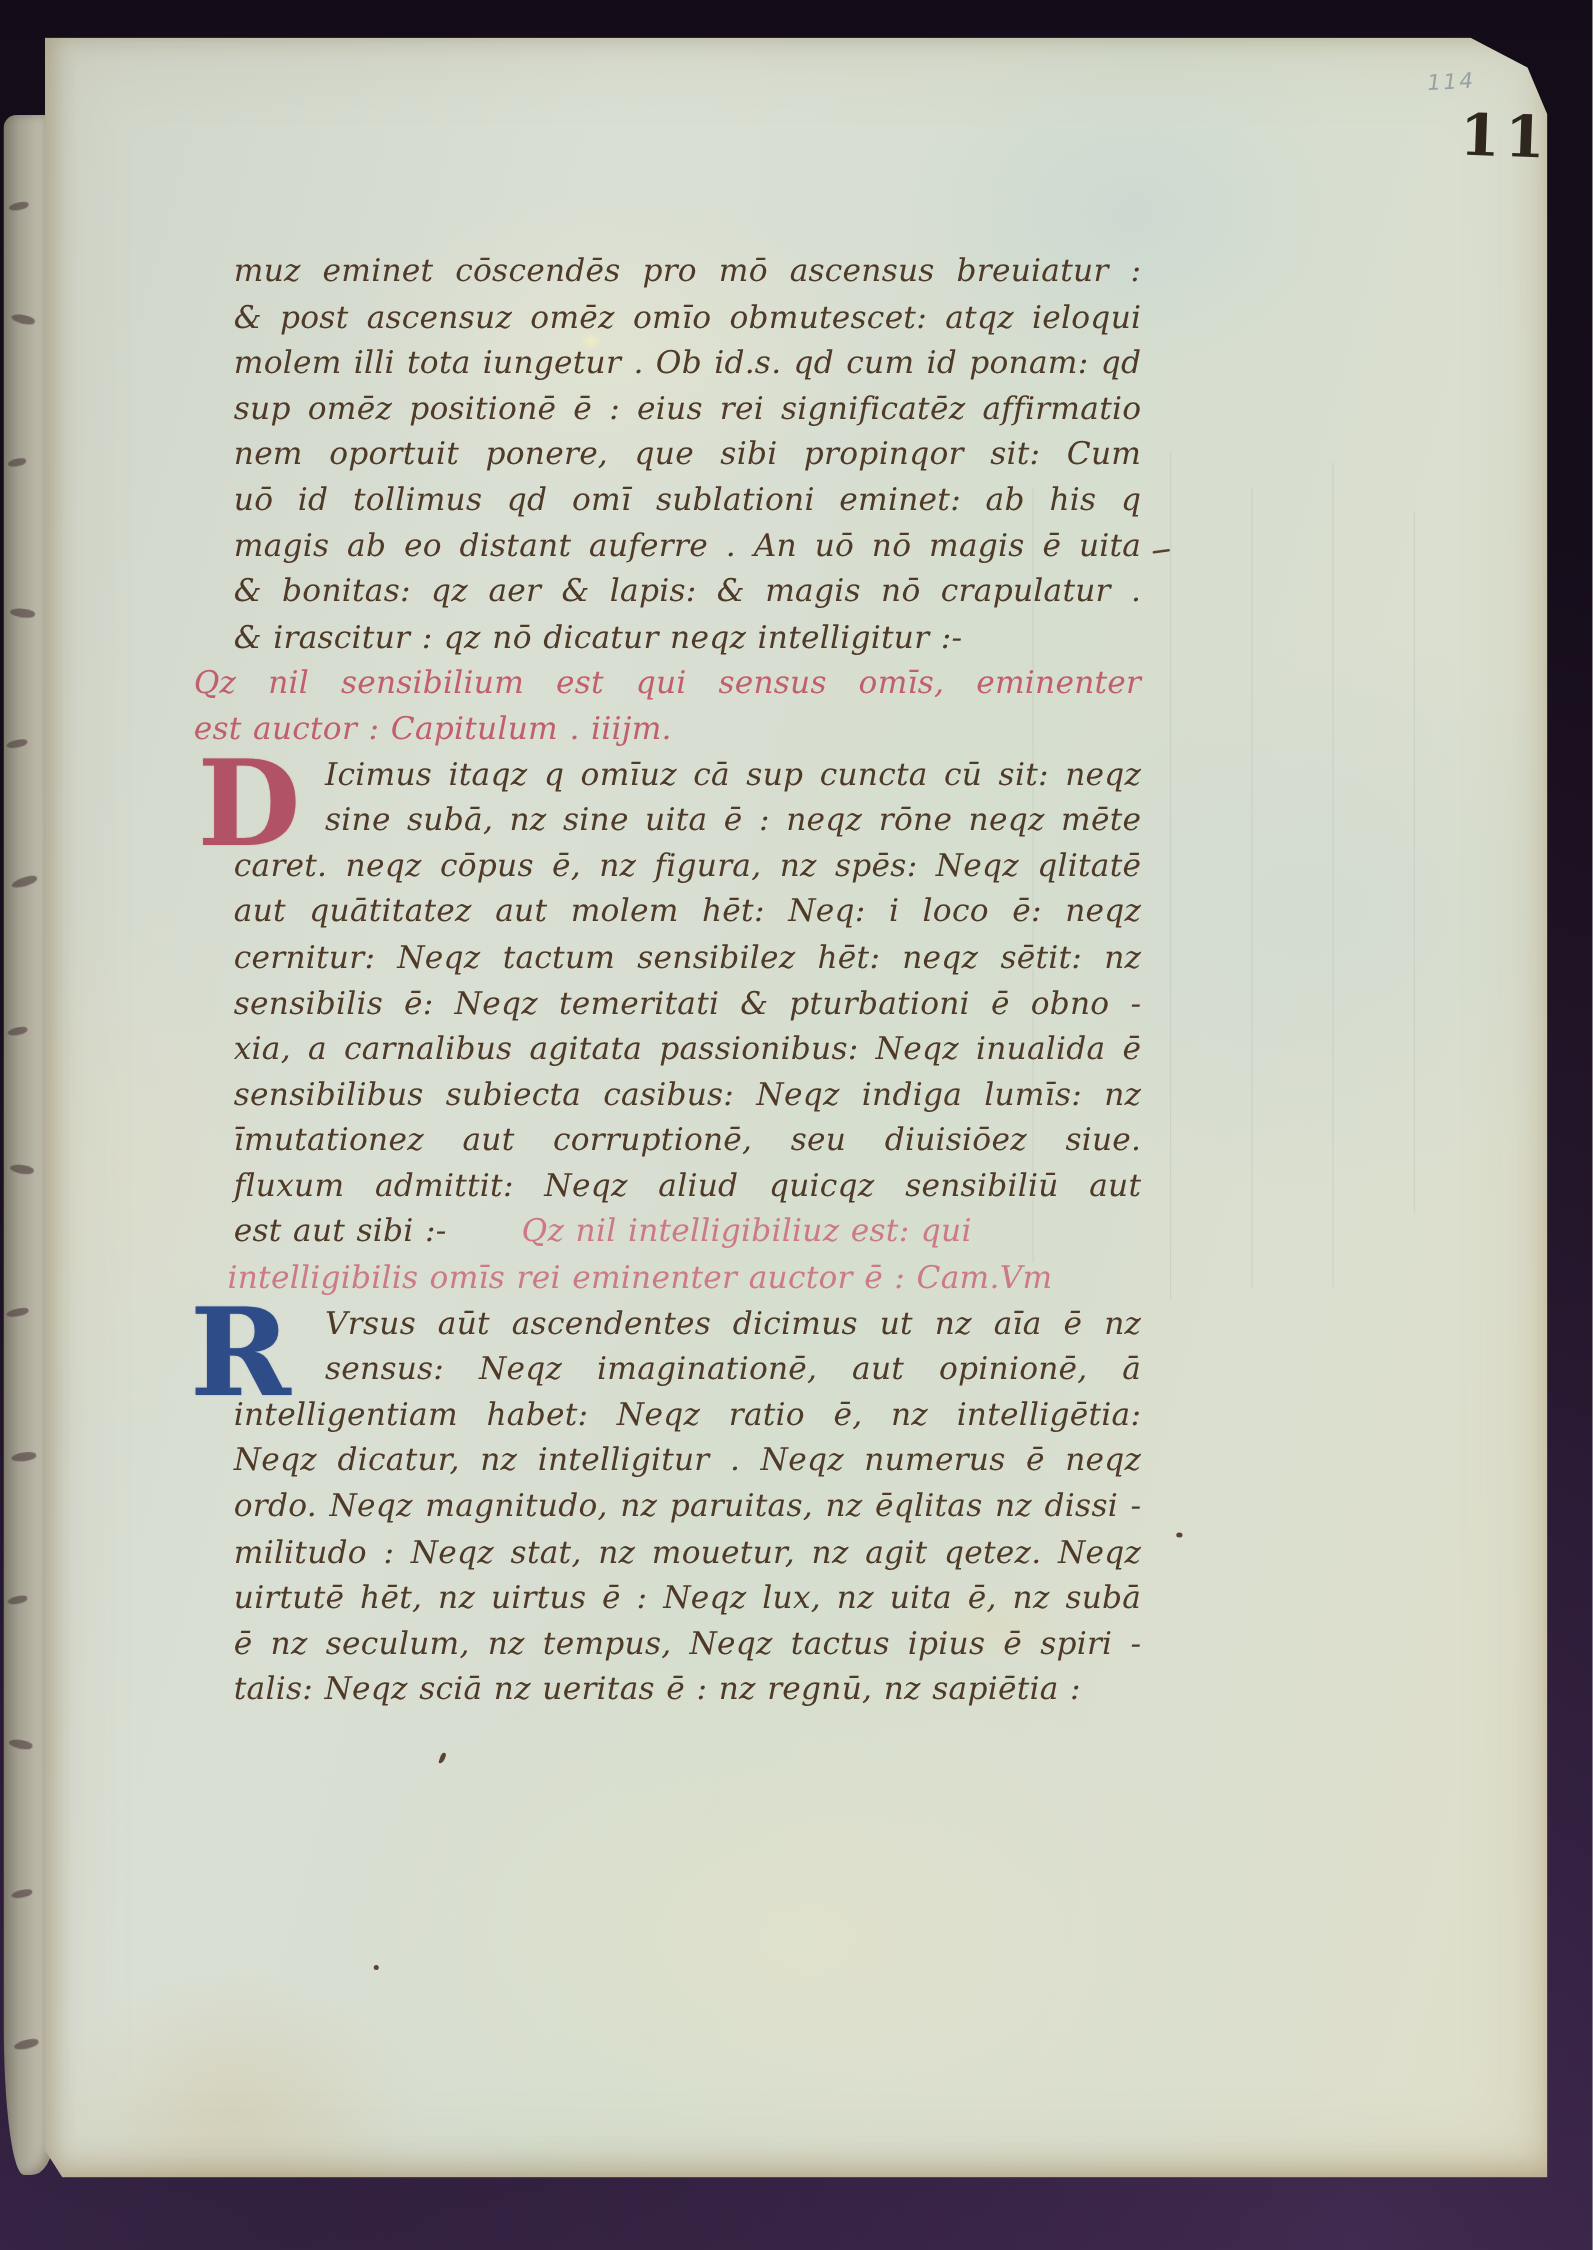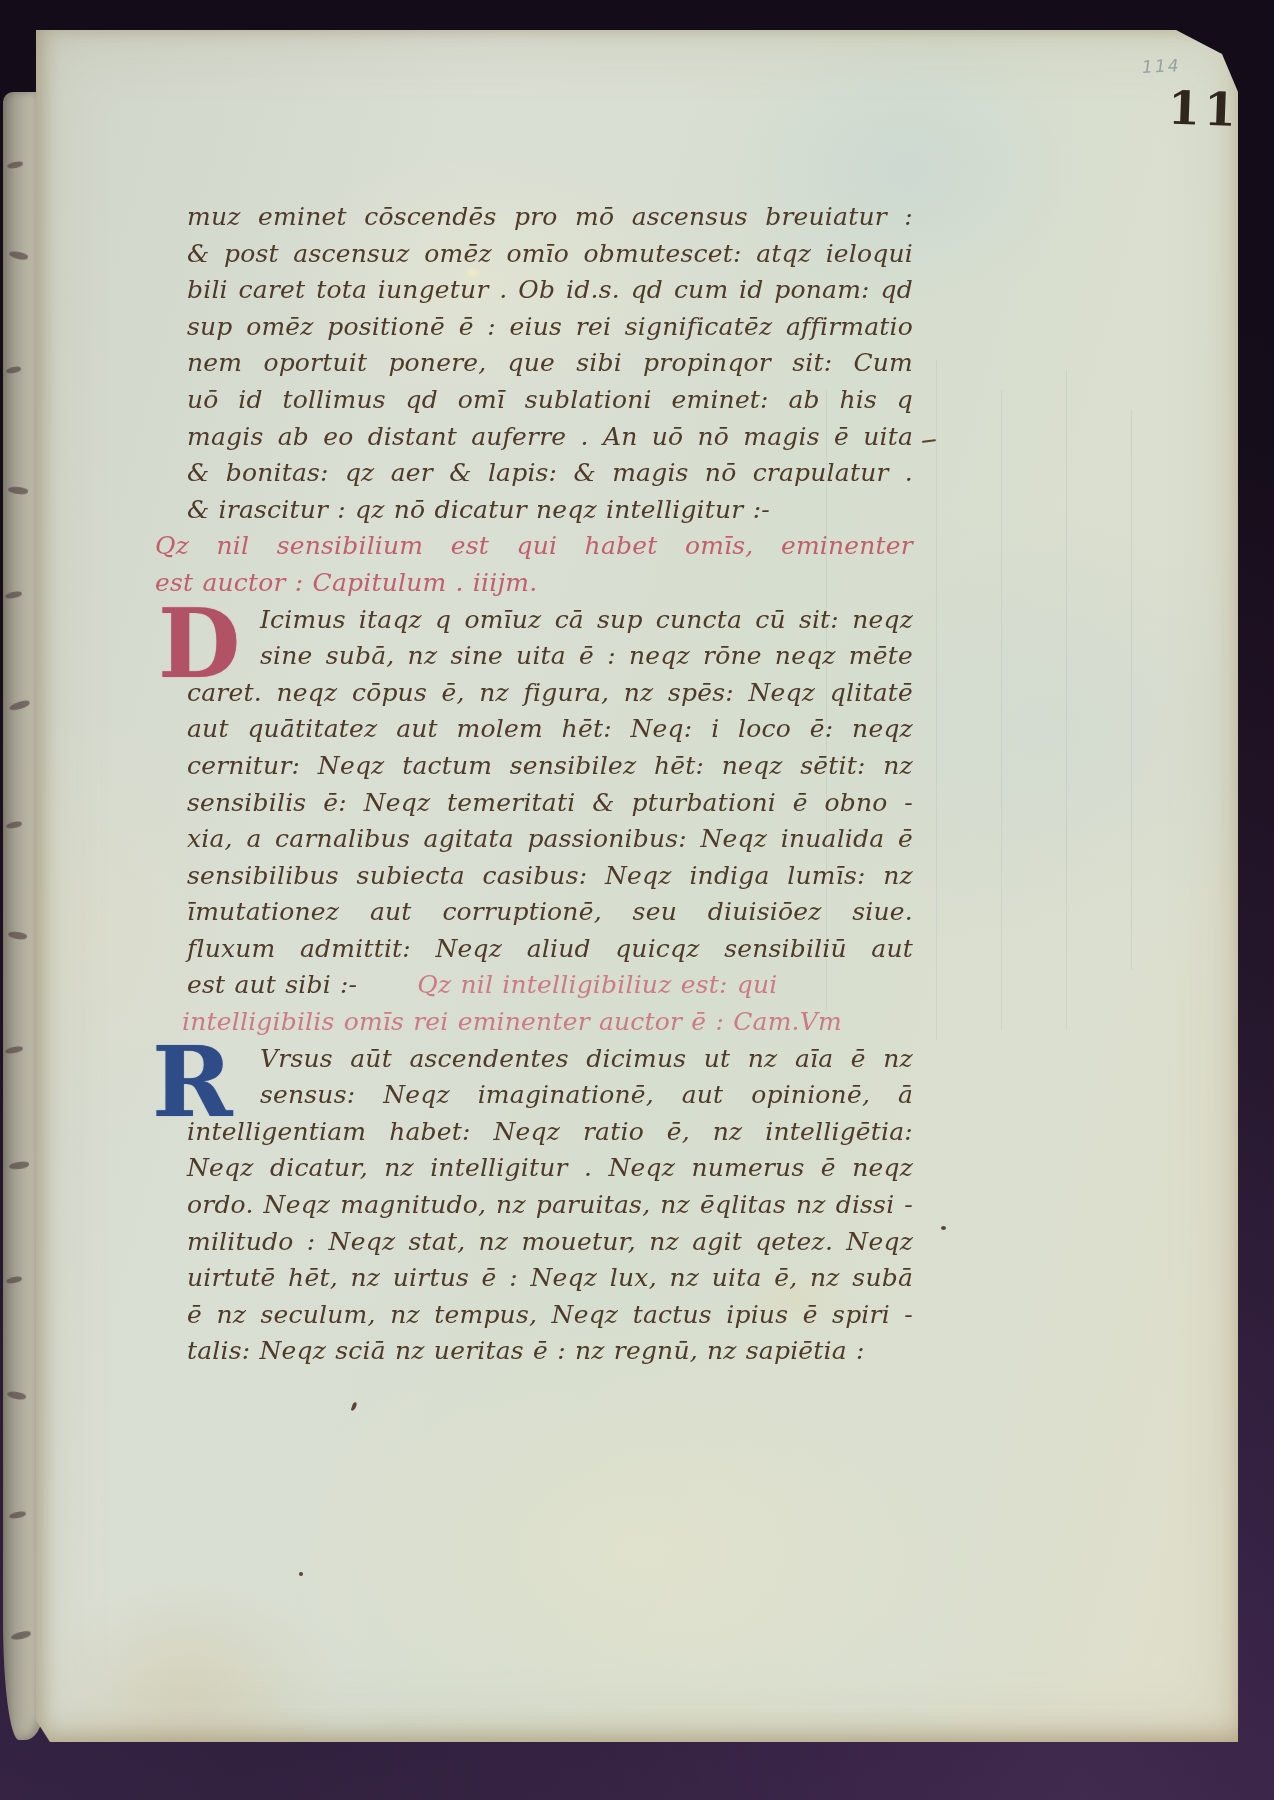--- a/index.html
+++ b/index.html
@@ -126,28 +126,28 @@
 
   <div class="folio-pencil">114</div>
   <div class="folio-ink">114</div>
 
   <div class="initial initial-d">D</div>
   <div class="initial initial-r">R</div>
 
   <div class="textblock">
       <div class="ms-line fill"><span class="ink">muz eminet cōscendēs pro mō ascensus breuiatur :</span></div>
       <div class="ms-line fill"><span class="ink">&amp; post ascensuz omēz omīo obmutescet: atqz ieloqui</span></div>
-      <div class="ms-line fill"><span class="ink">bili caret tota iungetur . Ob id.s. qd cum id ponam: qd</span></div>
+      <div class="ms-line fill"><span class="ink">molem illi tota iungetur . Ob id.s. qd cum id ponam: qd</span></div>
       <div class="ms-line fill"><span class="ink">sup omēz positionē ē : eius rei significatēz affirmatio</span></div>
       <div class="ms-line fill"><span class="ink">nem oportuit ponere, que sibi propinqor sit: Cum</span></div>
       <div class="ms-line fill"><span class="ink">uō id tollimus qd omī sublationi eminet: ab his q</span></div>
       <div class="ms-line fill"><span class="ink">magis ab eo distant auferre . An uō nō magis ē uita</span></div>
       <div class="ms-line fill"><span class="ink">&amp; bonitas: qz aer &amp; lapis: &amp; magis nō crapulatur .</span></div>
       <div class="ms-line"><span class="ink">&amp; irascitur : qz nō dicatur neqz intelligitur :-</span></div>
-      <div class="ms-line fill"><span class="rubric">Qz nil sensibilium est qui habet omīs, eminenter</span></div>
+      <div class="ms-line fill"><span class="rubric">Qz nil sensibilium est qui sensus omīs, eminenter</span></div>
       <div class="ms-line"><span class="rubric">est auctor : Capitulum . iiijm.</span></div>
       <div class="ms-line fill indent"><span class="ink">Icimus itaqz q omīuz cā sup cuncta cū sit: neqz</span></div>
       <div class="ms-line fill indent"><span class="ink">sine subā, nz sine uita ē : neqz rōne neqz mēte</span></div>
       <div class="ms-line fill"><span class="ink">caret. neqz cōpus ē, nz figura, nz spēs: Neqz qlitatē</span></div>
       <div class="ms-line fill"><span class="ink">aut quātitatez aut molem hēt: Neq: i loco ē: neqz</span></div>
       <div class="ms-line fill"><span class="ink">cernitur: Neqz tactum sensibilez hēt: neqz sētit: nz</span></div>
       <div class="ms-line fill"><span class="ink">sensibilis ē: Neqz temeritati &amp; pturbationi ē obno -</span></div>
       <div class="ms-line fill"><span class="ink">xia, a carnalibus agitata passionibus: Neqz inualida ē</span></div>
       <div class="ms-line fill"><span class="ink">sensibilibus subiecta casibus: Neqz indiga lumīs: nz</span></div>
       <div class="ms-line fill"><span class="ink">īmutationez aut corruptionē, seu diuisiōez siue.</span></div>

